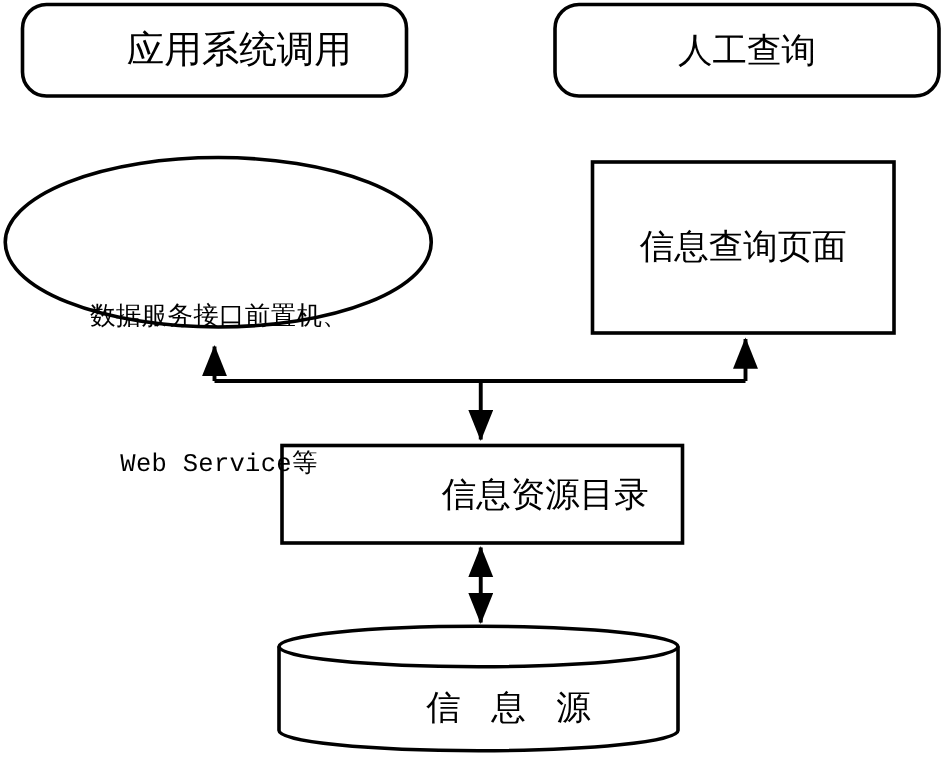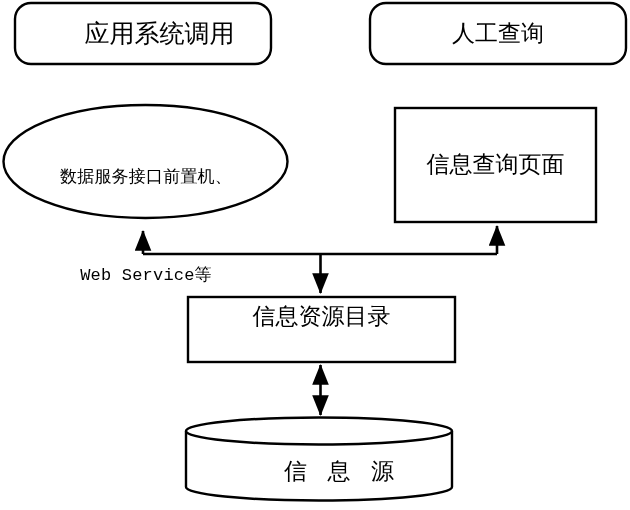--- a/index.html
+++ b/index.html
@@ -71,33 +71,34 @@
     left: 370px; top: 3px; width: 256px; height: 61px;
     display: flex; align-items: center; justify-content: center;
     font-size: 23px;
   }
   
   #label-data-service {
     left: 8px; top: 128px; width: 276px;
     font-size: 17px;
     letter-spacing: 0.2px;
   }
-  #label-data-service .ln1 { display: block; text-align: center; }
+  #label-data-service .ln1 { display: block; text-align: center; margin-top: 35px; }
   #label-data-service .ln2 { display: block; text-align: center; margin-top: 38px; }
   
   #label-info-query-page {
     left: 395px; top: 108px; width: 201px; height: 114px;
     display: flex; align-items: center; justify-content: center;
     font-size: 23px;
   }
   
   #label-info-resource-catalog {
-    left: 188px; top: 284px; width: 267px; height: 65px;
+    left: 188px; top: 297px; width: 267px; height: 65px;
     display: flex; align-items: center; justify-content: center;
     font-size: 23px;
+    padding-left: 42px;
   }
   
   #label-info-source {
     left: 186px; top: 443px; width: 306px; height: 57px;
     display: flex; align-items: center; justify-content: center;
     font-size: 23px;
     letter-spacing: 7px;
     text-indent: 7px;
   }
 </style>

